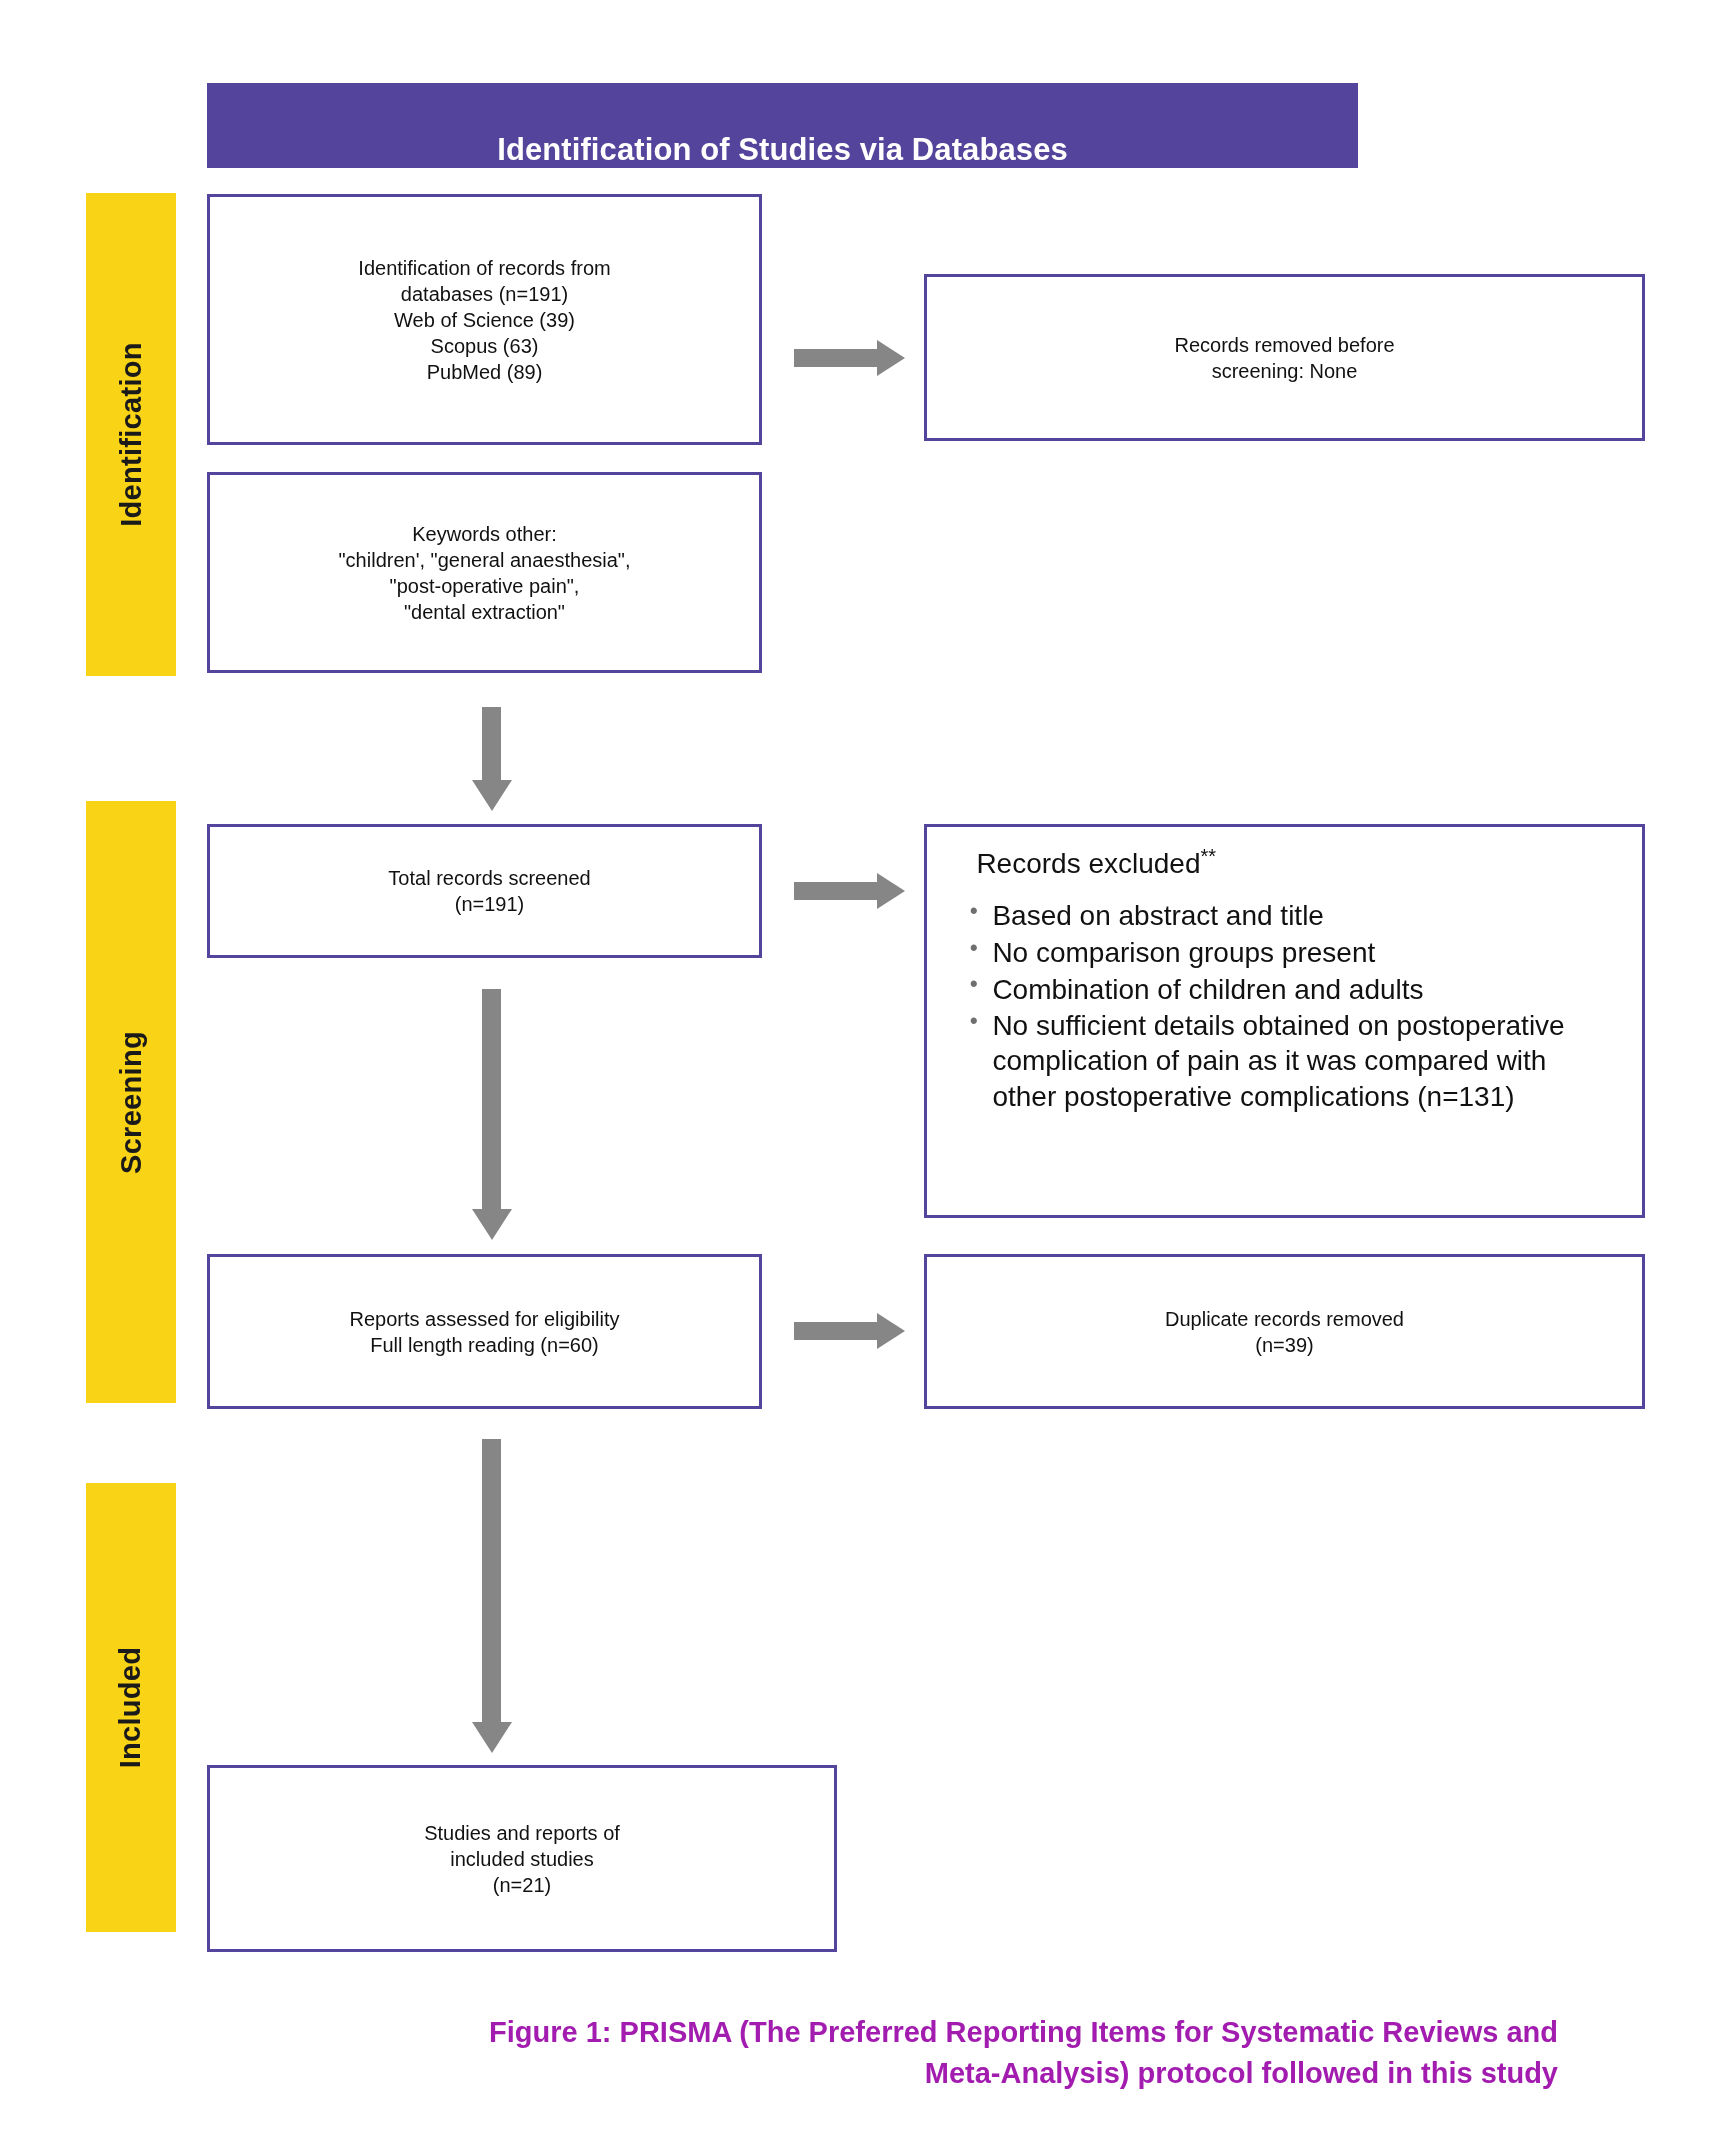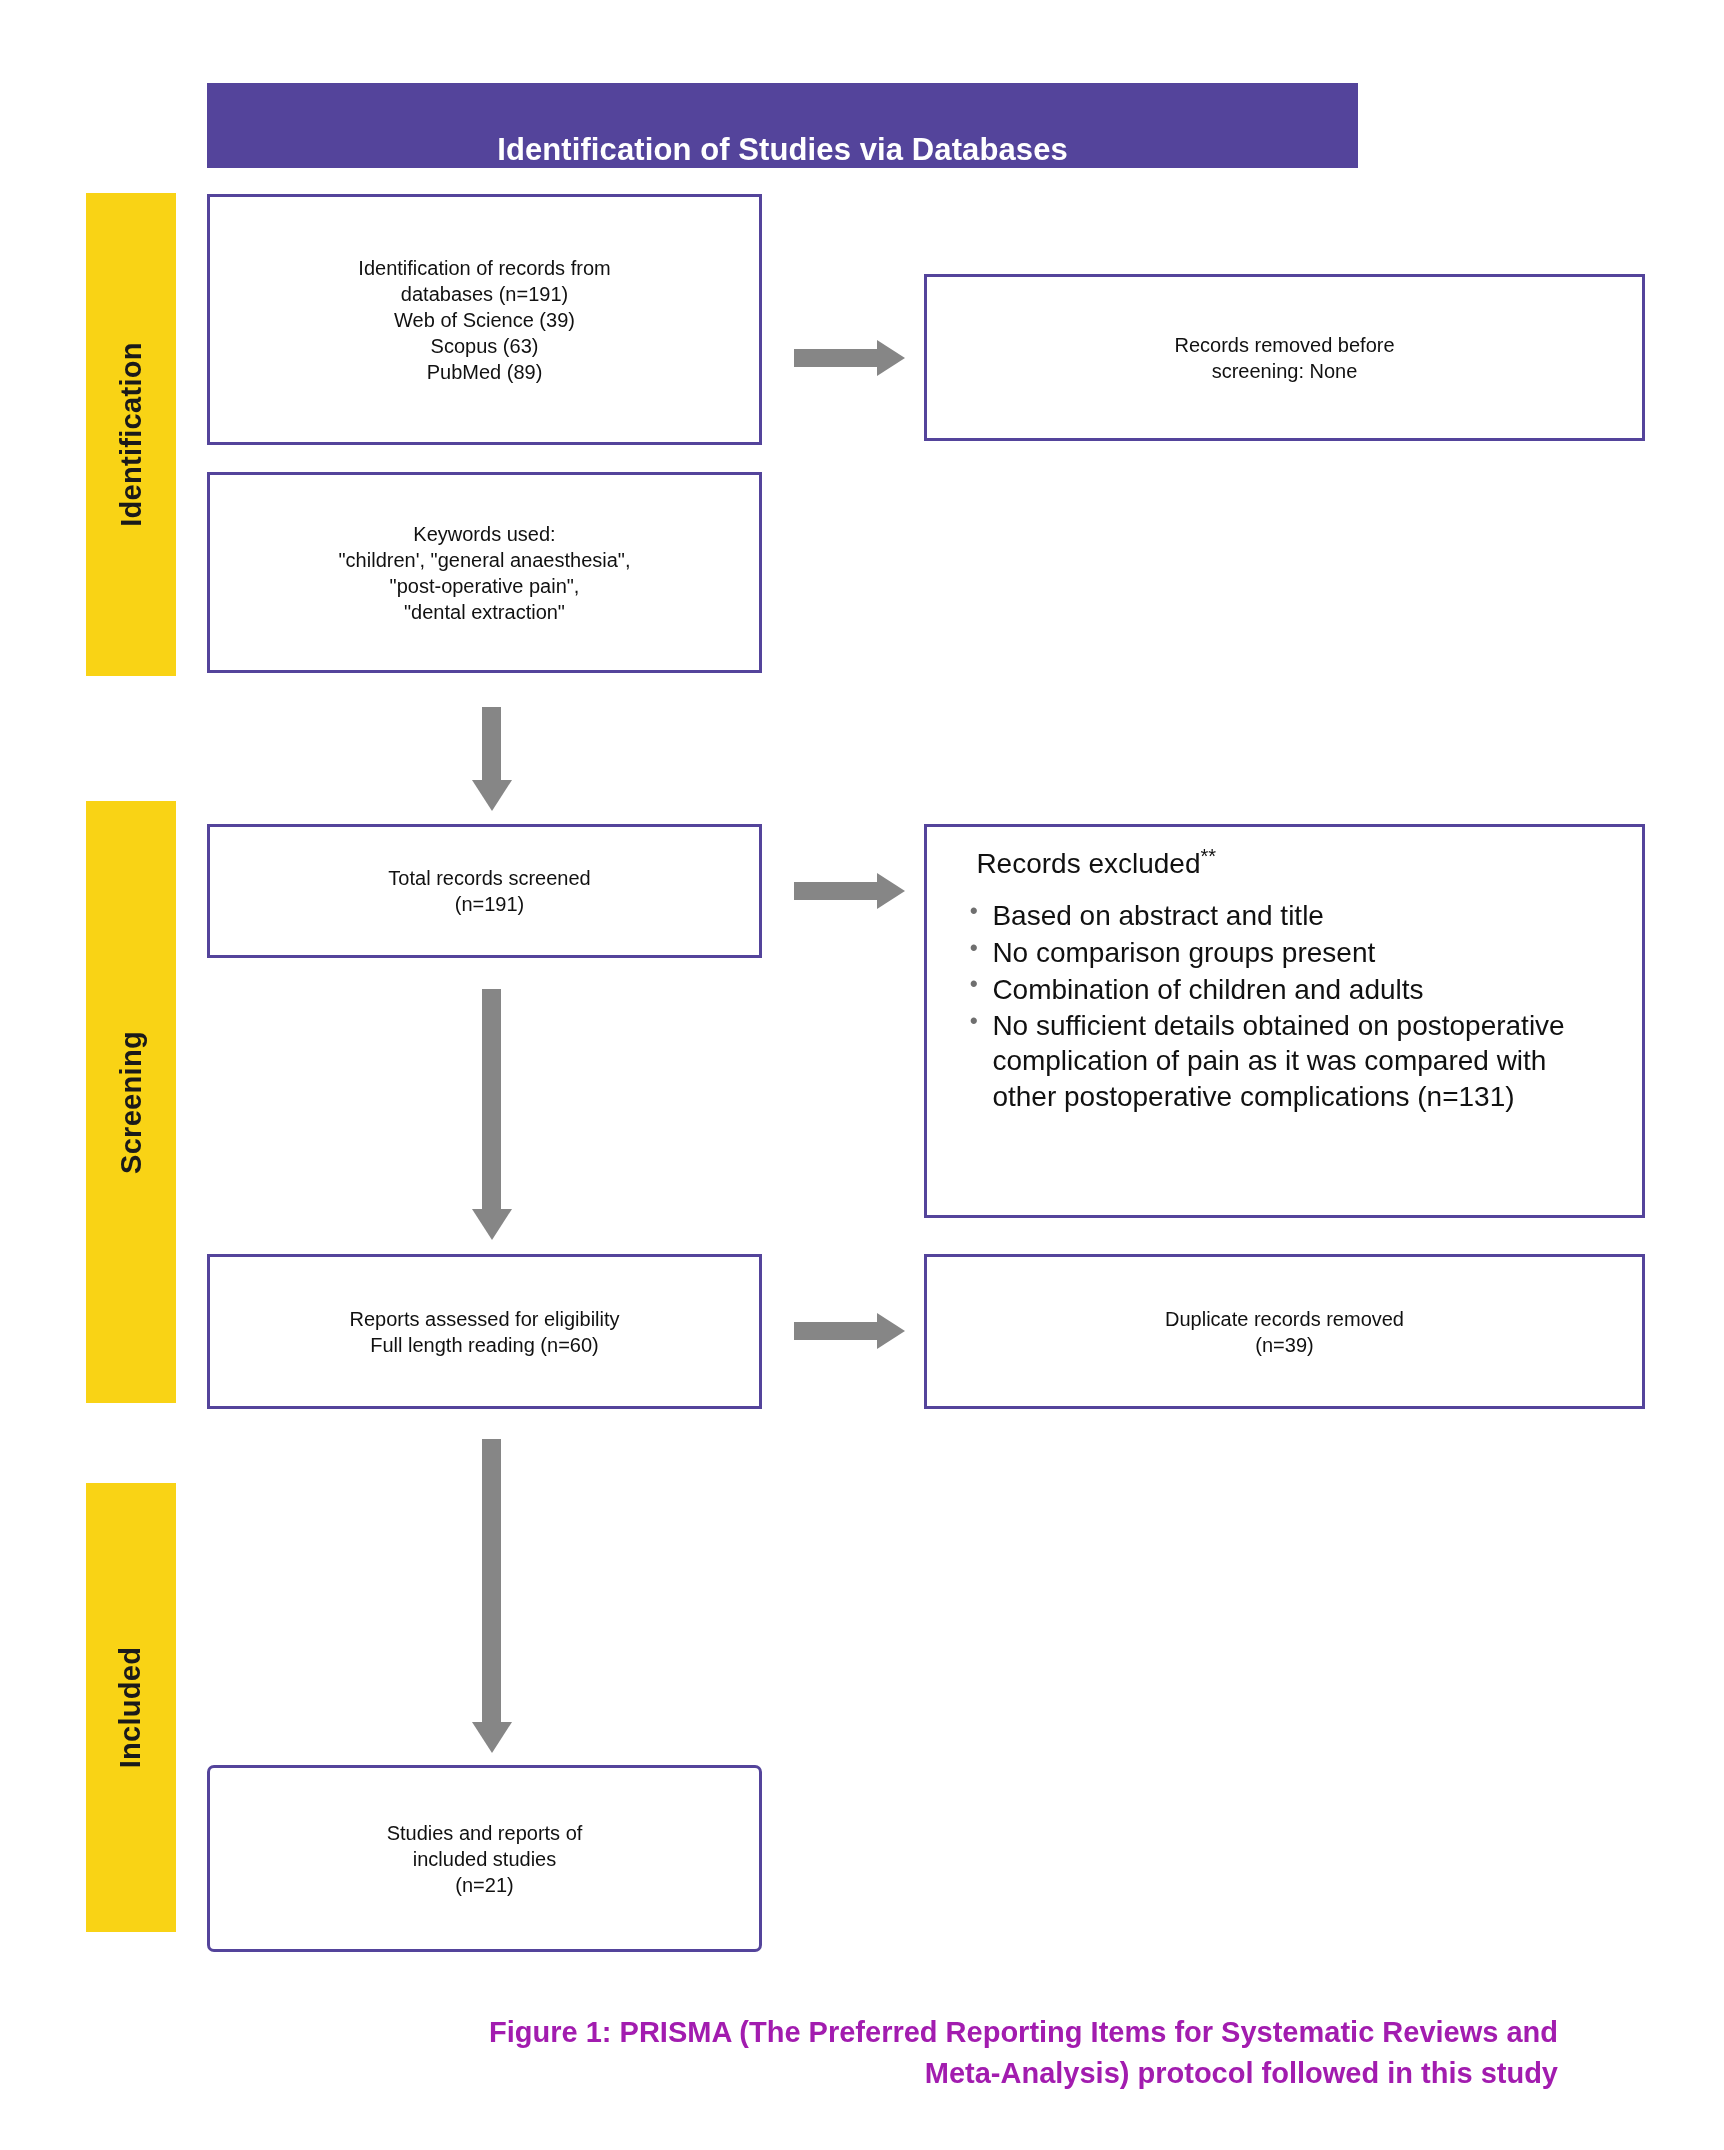--- a/index.html
+++ b/index.html
@@ -77,21 +77,21 @@
     text-align: center;
     white-space: pre-line;
     padding: 0 9.4px;
   }
 
   
   #box-identification-records { left: 207px; top: 194px;  width: 555px; height: 251px; }
   #box-keywords               { left: 207px; top: 472px;  width: 555px; height: 201px; }
   #box-records-screened       { left: 207px; top: 824px; width: 555px; height: 134px; padding-left: 10px; }
   #box-reports-assessed       { left: 207px; top: 1254px; width: 555px; height: 155px; }
-  #box-included-studies       { left: 207px; top: 1765px; width: 555px; height: 187px; border-radius: 7px; }
+  #box-included-studies       { left: 207px; top: 1765px; width: 630px; height: 187px; }
 
   
   #box-records-removed  { left: 924px; top: 274px;  width: 721px; height: 167px; }
   #box-records-excluded { left: 924px; top: 824px; width: 721px; height: 394px; }
   #box-duplicates       { left: 924px; top: 1254px; width: 721px; height: 155px; }
 
   
   #box-records-excluded {
     align-items: flex-start;
     justify-content: flex-start;
@@ -230,21 +230,21 @@
 
   <div class="flow-box" id="box-identification-records">
     <div class="box-text">Identification of records from
 databases (n=191)
 Web of Science (39)
 Scopus (63)
 PubMed (89)</div>
   </div>
 
   <div class="flow-box" id="box-keywords">
-    <div class="box-text">Keywords used:
+    <div class="box-text">Keywords other:
 "children', "general anaesthesia",
 "post-operative pain",
 "dental extraction"</div>
   </div>
 
   <div class="flow-box" id="box-records-screened">
     <div class="box-text">Total records screened
 (n=191)</div>
   </div>
 

